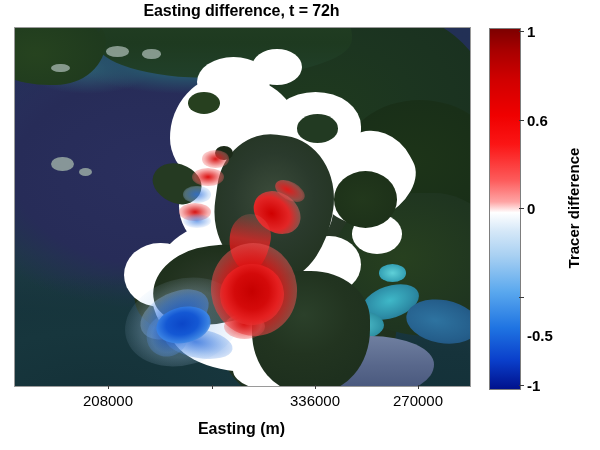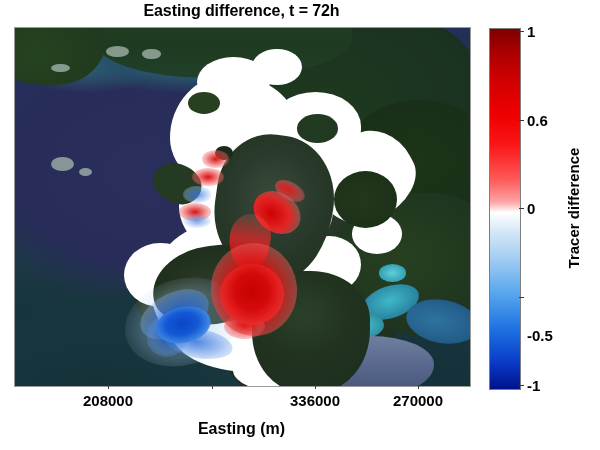--- a/index.html
+++ b/index.html
@@ -241,21 +241,21 @@
     background:radial-gradient(ellipse at 50% 50%,#d41414 0%,rgba(238,96,96,0.5) 58%,rgba(255,255,255,0) 100%);}
   #patch-b2{left:37%;top:52%;width:6%;height:4%;
     background:radial-gradient(ellipse at 50% 50%,rgba(64,128,226,0.7) 0%,rgba(255,255,255,0) 80%);}
   #patch-r3{left:41%;top:34%;width:6%;height:5%;
     background:radial-gradient(ellipse at 50% 50%,#d81818 0%,rgba(240,104,104,0.45) 60%,rgba(255,255,255,0) 100%);}
 
   
   .xtick-mark{position:absolute;top:385px;width:1px;height:4px;background:#3a3a3a;}
   .xtick-label{
     position:absolute;top:392px;width:110px;margin-left:-55px;
-    text-align:center;font-size:15px;font-weight:bold;color:#000;
+    text-align:center;font-size:15px;font-weight:normal;color:#000;
   }
   #xlabel{
     position:absolute;left:14px;top:420px;width:455px;
     text-align:center;font-size:16px;font-weight:bold;color:#000;
   }
 
   
   #cbar-axes{
     position:absolute;left:489px;top:28px;width:30px;height:360px;
     border:1px solid #7d7d7d;

